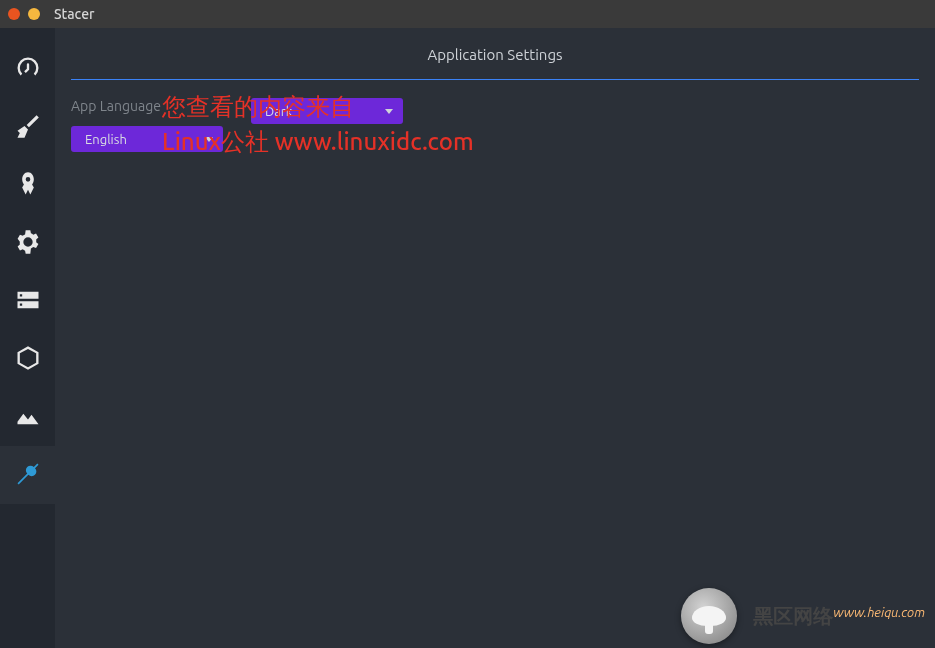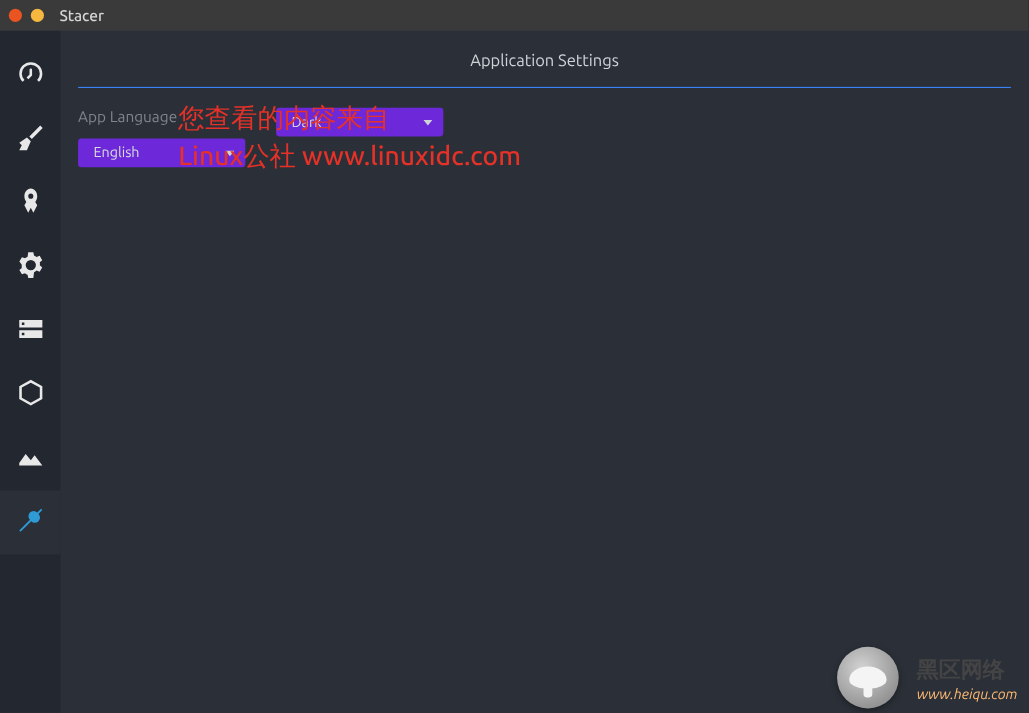--- a/index.html
+++ b/index.html
@@ -142,21 +142,21 @@
       position: relative;
     }
     .wm-mush:after {
       content:"";
       position:absolute;
       left: 13px; top: 14px;
       width: 8px; height: 14px;
       background: #f4f4f4;
       border-radius: 3px;
     }
-    .wm-text { display:flex; flex-direction:column; }
+    .wm-text { display:flex; flex-direction:row; }
     .wm-cn { color:#444; font-size: 20px; font-weight: 700; }
     .wm-url { color:#fdba74; font-size: 13px; font-style: italic; margin-top: 2px; }
   </style>
 </head>
 <body>
 
 <div class="titlebar">
   <div class="win-controls">
     <div class="win-btn win-close"></div>
     <div class="win-btn win-min"></div>

